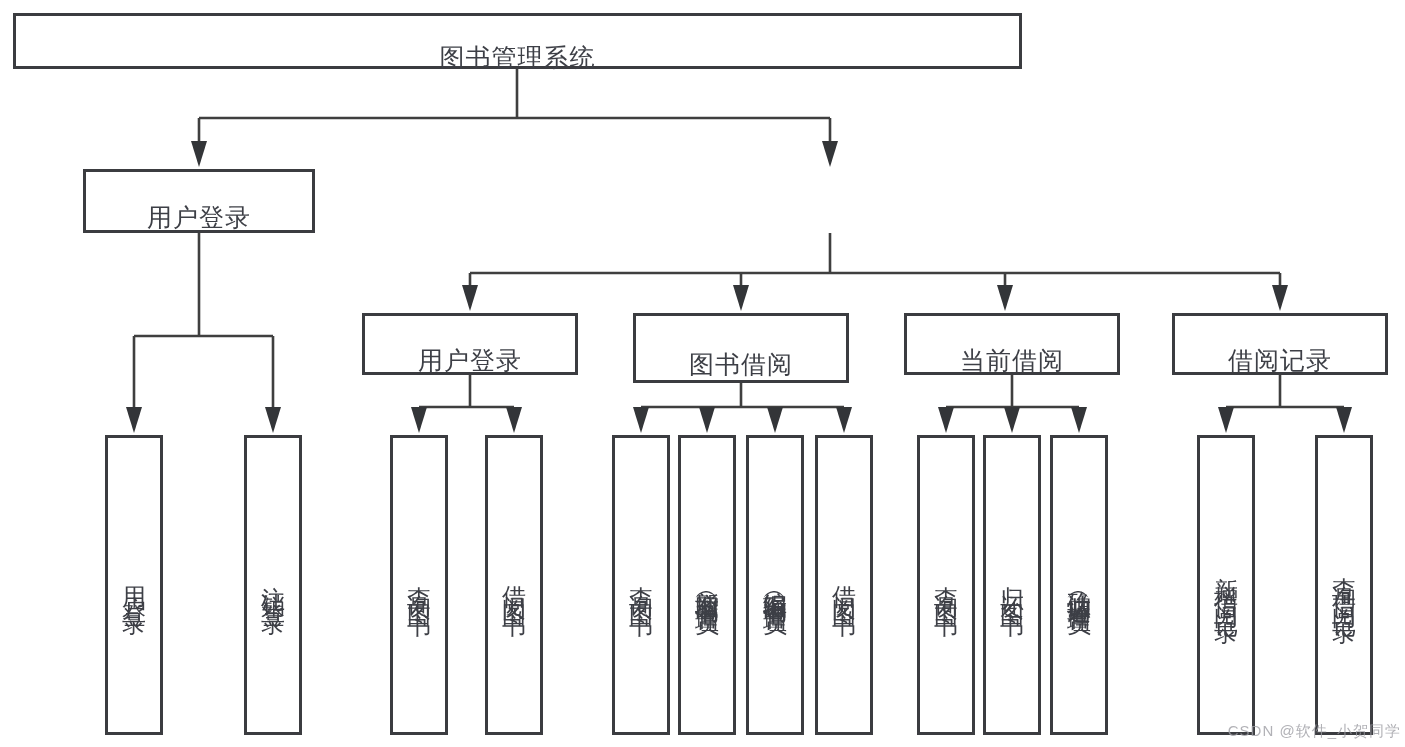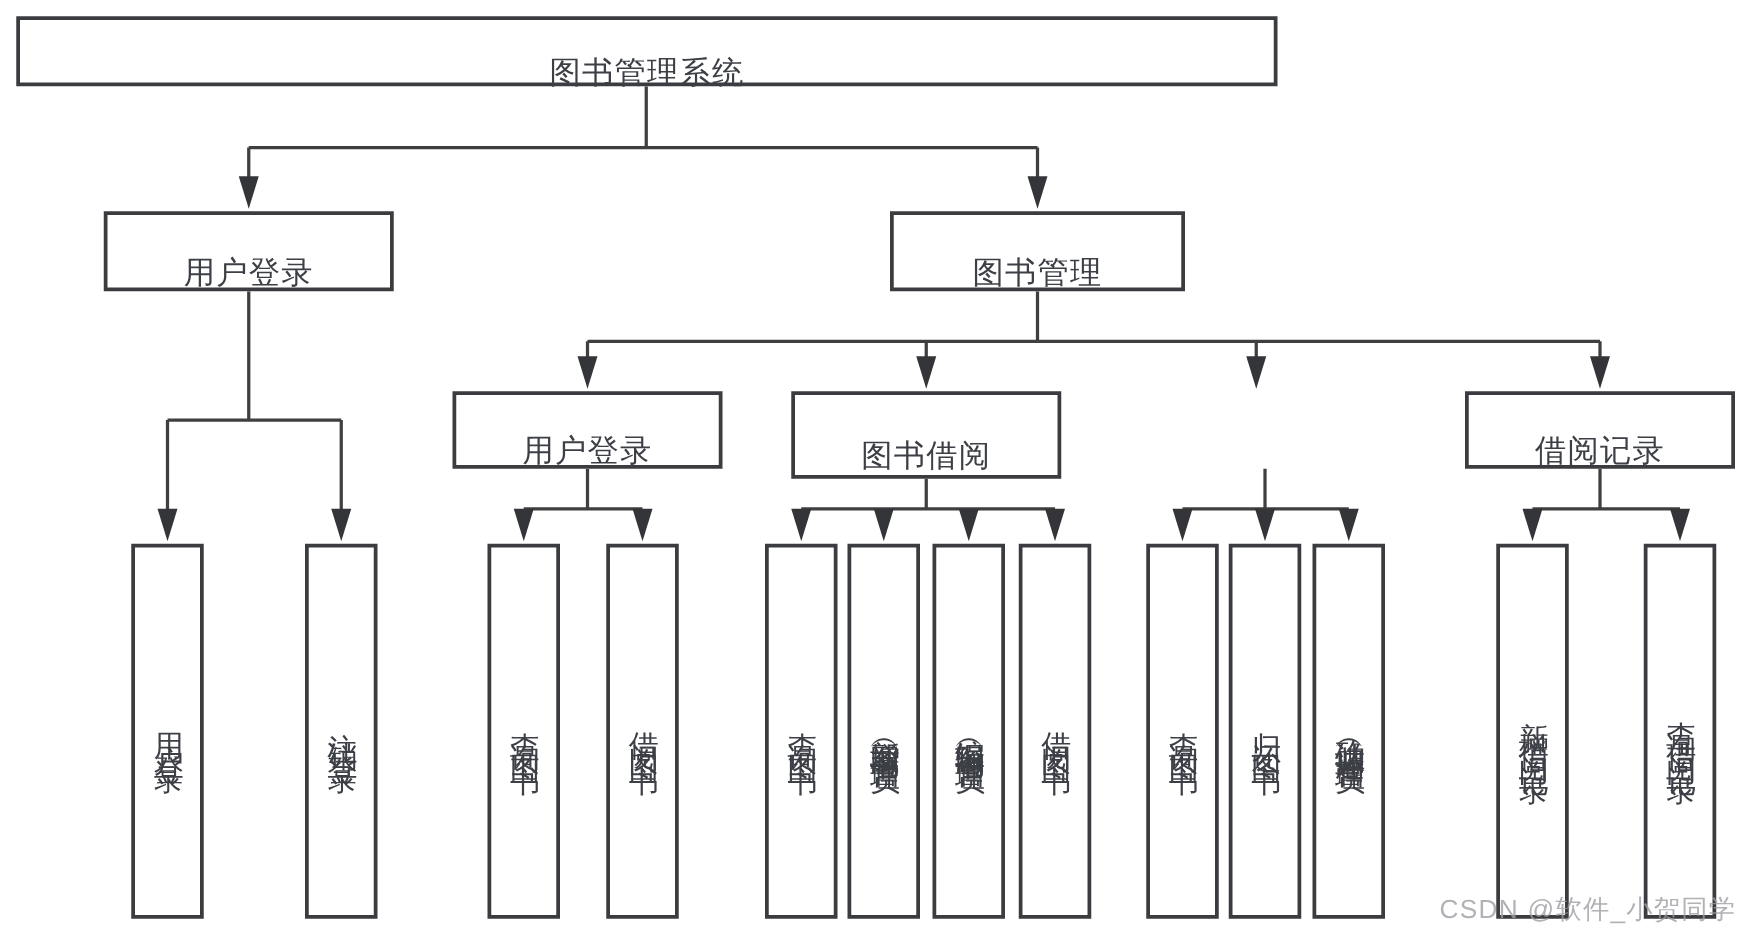--- a/index.html
+++ b/index.html
@@ -58,23 +58,23 @@
     stroke:#3f3f3f;
     stroke-width:2.6;
     fill:none;
   }
   #wires polygon{
     fill:#333538;
     stroke:none;
   }
   .watermark{
     position:absolute;
-    right:16px;
+    right:4px;
     bottom:6px;
-    font-size:21px;
+    font-size:15px;
     color:rgba(158,158,164,0.8);
     letter-spacing:1px;
     z-index:10;
     white-space:nowrap;
   }
 </style>
 </head>
 <body>
 
 <div id="canvas">
@@ -130,30 +130,30 @@
     <polygon points="1336,407 1352,407 1344,433"></polygon>
   </svg>
 
   <div class="node" style="left:13px;top:13px;width:1009px;height:56px">
     <span class="hlabel">图书管理系统</span>
   </div>
 
   <div class="node" style="left:83px;top:169px;width:232px;height:64px">
     <span class="hlabel">用户登录</span>
   </div>
-  <div class="node" style="left:712px;top:169px;width:236px;height:64px">
-    <span class="hlabel">图书管理</span>
-  </div>
 
   <div class="node" style="left:362px;top:313px;width:216px;height:62px">
     <span class="hlabel">用户登录</span>
   </div>
   <div class="node" style="left:633px;top:313px;width:216px;height:70px">
     <span class="hlabel">图书借阅</span>
   </div>
+  <div class="node" style="left:904px;top:313px;width:216px;height:62px">
+    <span class="hlabel">当前借阅</span>
+  </div>
   <div class="node" style="left:1172px;top:313px;width:216px;height:62px">
     <span class="hlabel">借阅记录</span>
   </div>
 
   <div class="leaf" style="left:105px">
     <span class="vlabel">用户登录</span>
   </div>
   <div class="leaf" style="left:244px">
     <span class="vlabel">注销登录</span>
   </div>

